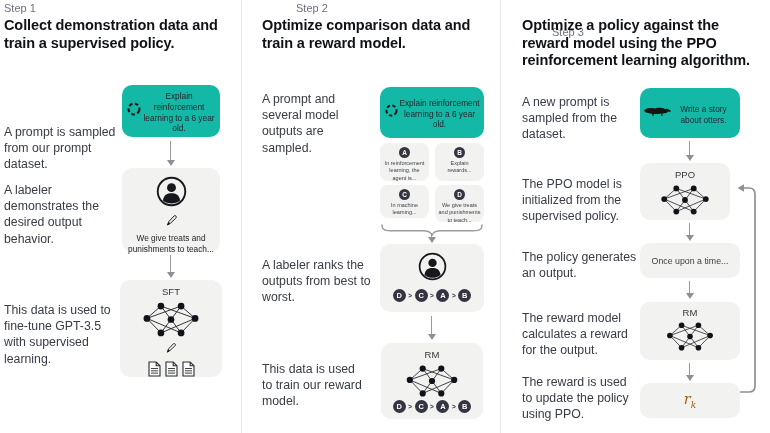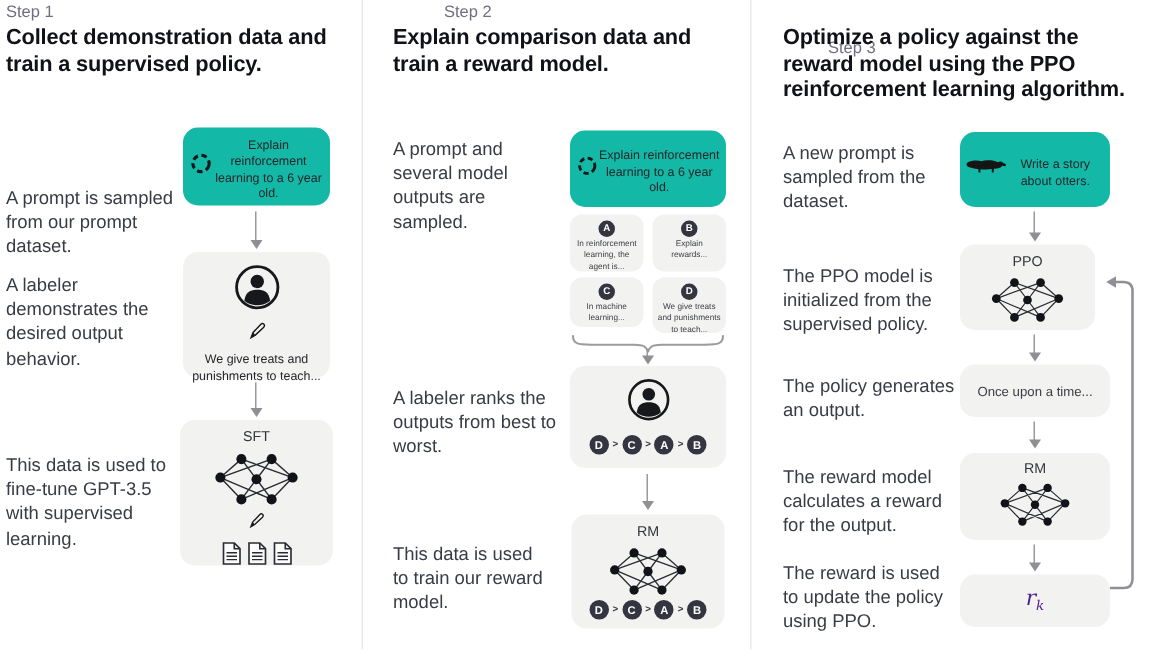--- a/index.html
+++ b/index.html
@@ -22,21 +22,21 @@
   .opt{position:absolute;background:#f2f2f0;border-radius:8px;display:flex;flex-direction:column;
        align-items:center;padding-top:4px;gap:2px;box-sizing:border-box;}
   .lchip{width:11px;height:11px;border-radius:50%;background:#343541;color:#fff;font-size:6.5px;font-weight:700;
          display:flex;align-items:center;justify-content:center;flex:none;}
   .otext{font-size:5.5px;color:#3e4149;text-align:center;line-height:1.35;padding:0 3px;}
   .rankrow{display:flex;align-items:center;justify-content:center;gap:2.5px;}
   .rchip{width:13px;height:13px;border-radius:50%;background:#343541;color:#fff;font-size:7.5px;font-weight:700;
          display:flex;align-items:center;justify-content:center;}
   .rsep{font-size:6.5px;color:#343541;font-weight:700;}
   .net{display:block;}
-  .rk{font-family:"DejaVu Serif",serif;font-style:italic;font-size:14.5px;color:#4c1d95;}
+  .rk{font-family:"DejaVu Serif",serif;font-style:italic;font-size:14.5px;color:#a16207;}
   .rk sub{font-size:9px;}
   .oncetext{font-size:8.8px;color:#3a3d44;}
   svg{flex:none;}
 </style>
 </head>
 <body>
 
 <div id="canvas">
 
   <div class="divider" style="left:241px;"></div>
@@ -120,21 +120,21 @@
         </svg>
       <svg width="13" height="16" viewBox="0 0 13 16">
           <path d="M1 1 H8.2 L12 4.8 V15 H1 Z" fill="#fbfbfa" stroke="#2a2c33" stroke-width="1.1"></path>
           <path d="M8.2 1 V4.8 H12" fill="none" stroke="#2a2c33" stroke-width="1.1"></path>
           <path d="M3 7.5 H10 M3 9.8 H10 M3 12.1 H10" stroke="#2a2c33" stroke-width=".9"></path>
         </svg>
     </div>
   </div>
 
   <div class="step-label" style="left:262px;top:2px;margin-left:34px;">Step 2</div>
-  <div class="heading" style="left:262px;top:17px;width:228px;">Explain comparison data and train a reward model.</div>
+  <div class="heading" style="left:262px;top:17px;width:228px;">Optimize comparison data and train a reward model.</div>
 
   <div class="caption" style="left:262px;top:91px;width:96px;">A prompt and several model outputs are sampled.</div>
 
   <div class="gbox" style="left:380px;top:87px;width:104px;height:51px;">
     <span>
       <svg width="15" height="15" viewBox="0 0 20 20">
           <g transform="rotate(15 10 10)">
         <circle cx="10" cy="10" r="6.8" fill="none" stroke="#14161a" stroke-width="2.6" stroke-dasharray="4.6 3"></circle>
       </g>
         </svg>

